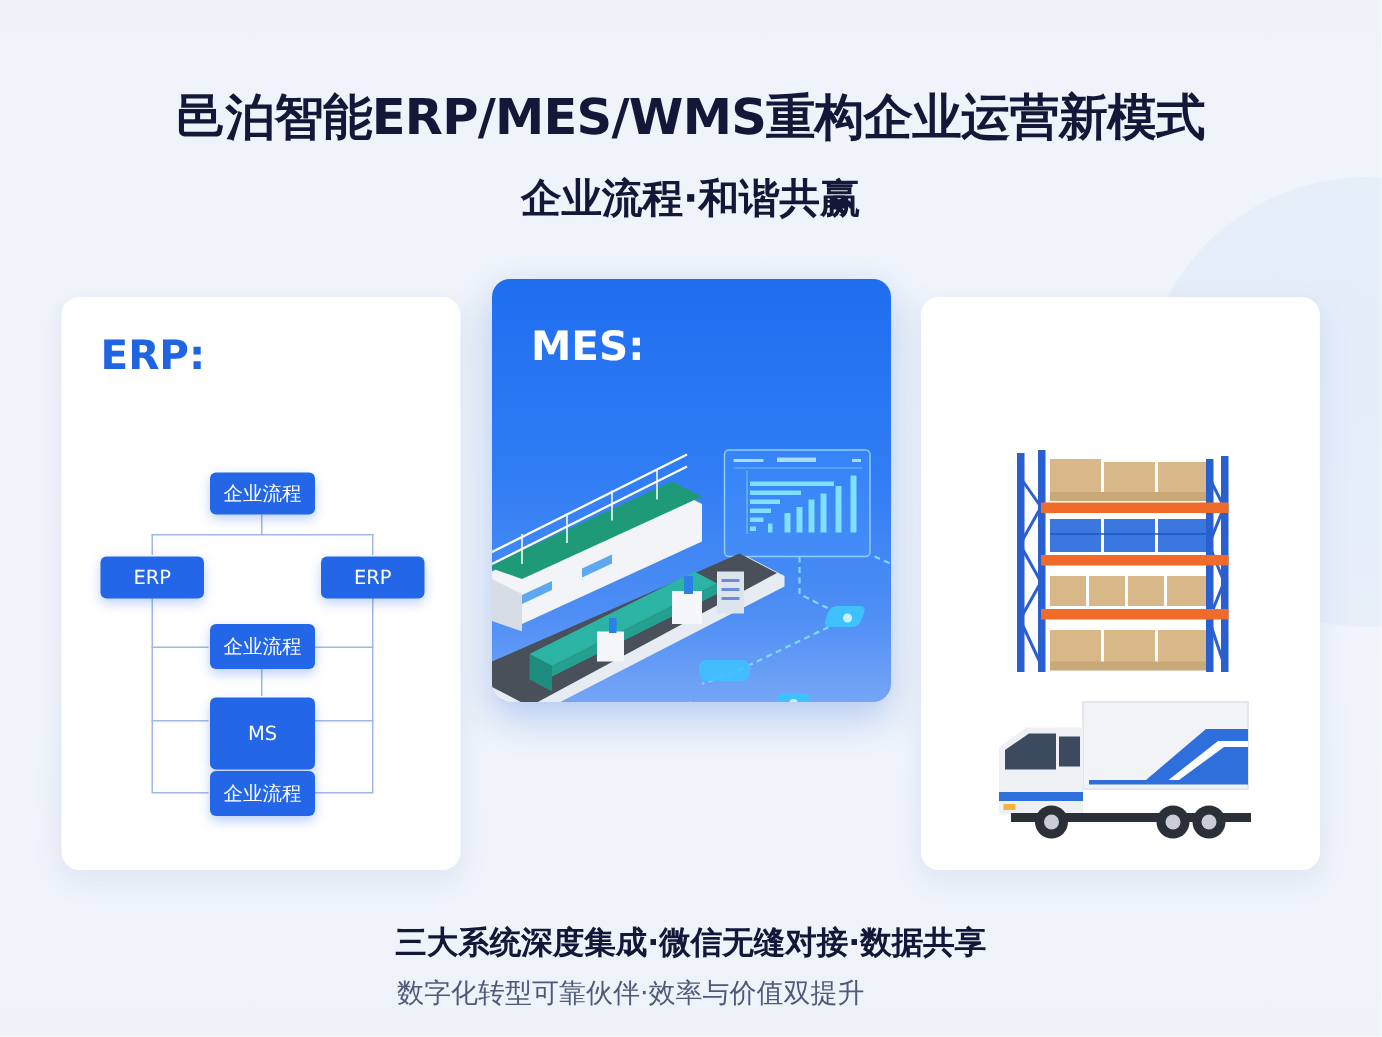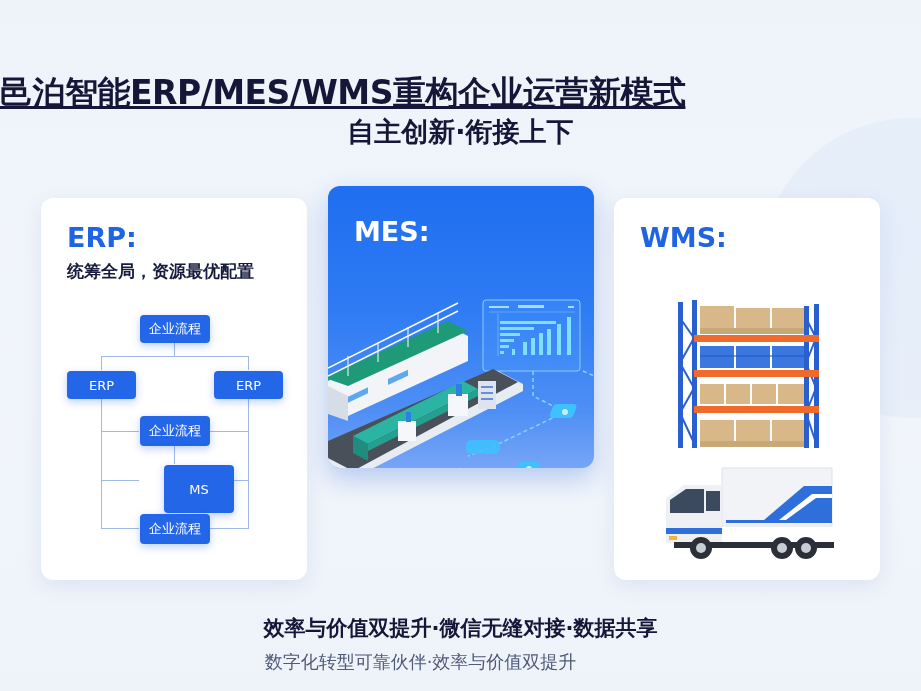--- a/index.html
+++ b/index.html
@@ -9,24 +9,23 @@
     background: linear-gradient(180deg, #eef3fa 0%, #f1f5fb 50%, #eef3fa 100%);
     position: relative;
     color: #15183a;
   }
   .bg-circle {
     position: absolute; right: -140px; top: 118px;
     width: 300px; height: 300px; border-radius: 50%;
     background: radial-gradient(circle at 40% 40%, #e4edf9 0%, #e8eff9 70%, rgba(232,239,249,0) 100%);
   }
   .title {
-    position: absolute; top: 71px; left: 0; width: 921px;
-    font-size: 33px; font-weight: bold; color: #141737;
+    position: absolute; top: 56px; left: 0; width: 921px;
+    text-align: center; font-size: 33px; font-weight: bold; color: #141737;
     letter-spacing: -0.5px;
-    text-decoration: underline;
   }
   .subtitle {
     position: absolute; top: 114px; left: 0; width: 921px;
     text-align: center; font-size: 27px; font-weight: bold; color: #141737;
   }
   .card {
     position: absolute; top: 198px; width: 266px; height: 382px;
     background: #ffffff; border-radius: 12px;
     box-shadow: 0 6px 20px rgba(90,120,180,0.12);
     overflow: hidden;
@@ -66,25 +65,24 @@
     position: absolute; top: 650px; left: 0; width: 841px;
     text-align: center; font-size: 18px; color: #4f5a7a;
   }
 </style>
 </head>
 <body>
 
 <div class="bg-circle"></div>
 
 <h1 class="title">邑泊智能ERP/MES/WMS重构企业运营新模式</h1>
-<h2 class="subtitle">自主创新·衔接上下</h2>
+<h2 class="subtitle">企业流程·和谐共赢</h2>
 
 <div class="card erp">
   <div class="card-head">ERP:</div>
-  <div class="card-desc">统筹全局，资源最优配置</div>
 
   <div class="diagram">
 
     <div class="dline" style="left:133px; top:145px; width:1px; height:13px;"></div>
     <div class="dline" style="left:60px; top:158px; width:148px; height:1px;"></div>
     <div class="dline" style="left:60px; top:158px; width:1px; height:14px;"></div>
     <div class="dline" style="left:207px; top:158px; width:1px; height:14px;"></div>
     <div class="dline" style="left:60px; top:200px; width:1px; height:130px;"></div>
     <div class="dline" style="left:207px; top:200px; width:1px; height:130px;"></div>
     <div class="dline" style="left:60px; top:233px; width:38px; height:1px;"></div>
@@ -93,21 +91,21 @@
     <div class="dline" style="left:168px; top:282px; width:40px; height:1px;"></div>
     <div class="dline" style="left:60px; top:330px; width:38px; height:1px;"></div>
     <div class="dline" style="left:168px; top:330px; width:40px; height:1px;"></div>
     <div class="dline" style="left:133px; top:248px; width:1px; height:18px;"></div>
     <div class="dline" style="left:133px; top:297px; width:1px; height:18px;"></div>
 
     <div class="dbox" style="left:99px; top:117px; width:70px; height:28px;">企业流程</div>
     <div class="dbox" style="left:26px; top:173px; width:69px; height:28px;">ERP</div>
     <div class="dbox" style="left:173px; top:173px; width:69px; height:28px;">ERP</div>
     <div class="dbox" style="left:99px; top:218px; width:70px; height:30px;">企业流程</div>
-    <div class="dbox" style="left:99px; top:267px; width:70px; height:48px;margin-left:24px;">MS</div>
+    <div class="dbox" style="left:99px; top:267px; width:70px; height:48px;">MS</div>
     <div class="dbox" style="left:99px; top:316px; width:70px; height:30px;">企业流程</div>
   </div>
 </div>
 
 <div class="card mes">
   <div class="card-head">MES:</div>
 
   <svg class="mes-svg" width="266" height="394" viewBox="0 0 266 394">
 
     <g>
@@ -190,21 +188,20 @@
       <circle cx="201" cy="283" r="3"></circle>
       <circle cx="211" cy="315" r="3"></circle>
       <circle cx="85" cy="350" r="3"></circle>
       <circle cx="195" cy="350" r="3"></circle>
       <circle cx="237" cy="226" r="3"></circle>
     </g>
   </svg>
 </div>
 
 <div class="card wms">
-  <div class="card-head">WMS:</div>
 
   <svg class="wms-svg" width="266" height="382" viewBox="0 0 266 382">
     <g>
 
       <rect x="64" y="104" width="5" height="146" fill="#2a5fd0"></rect>
       <rect x="78" y="102" width="5" height="148" fill="#2a5fd0"></rect>
       <rect x="190" y="108" width="5" height="142" fill="#2a5fd0"></rect>
       <rect x="200" y="106" width="5" height="144" fill="#2a5fd0"></rect>
 
       <g stroke="#2a5fd0" stroke-width="2">
@@ -263,14 +260,14 @@
       <circle cx="87" cy="350" r="11" fill="#2a2f38"></circle>
         <circle cx="87" cy="350" r="5" fill="#c9ced6"></circle>
       <circle cx="168" cy="350" r="11" fill="#2a2f38"></circle>
         <circle cx="168" cy="350" r="5" fill="#c9ced6"></circle>
       <circle cx="192" cy="350" r="11" fill="#2a2f38"></circle>
         <circle cx="192" cy="350" r="5" fill="#c9ced6"></circle>
     </g>
   </svg>
 </div>
 
-<div class="footer-main">效率与价值双提升·微信无缝对接·数据共享</div>
+<div class="footer-main">三大系统深度集成·微信无缝对接·数据共享</div>
 <div class="footer-sub">数字化转型可靠伙伴·效率与价值双提升</div>
 
 </body></html>

